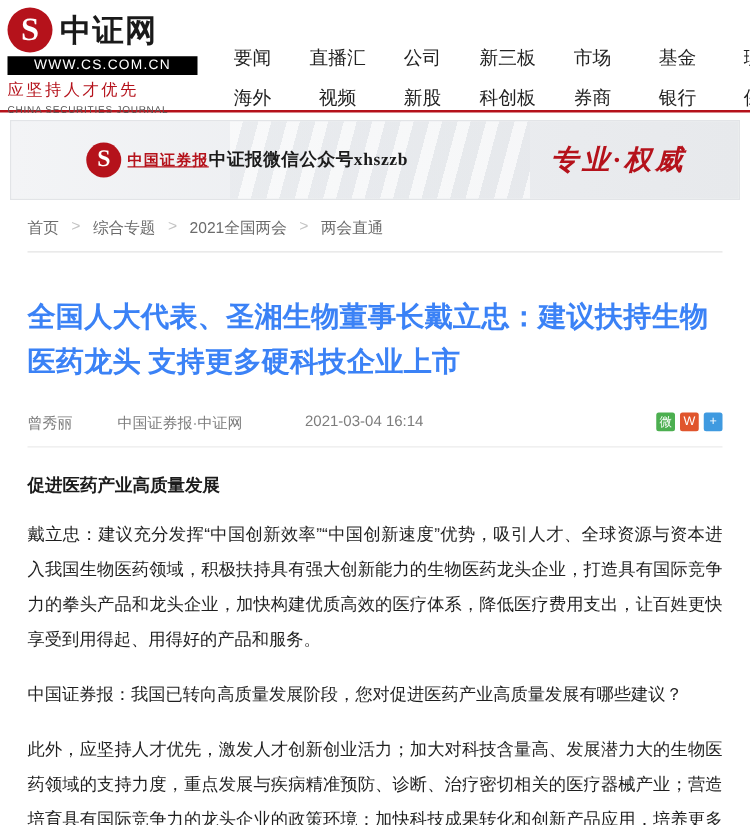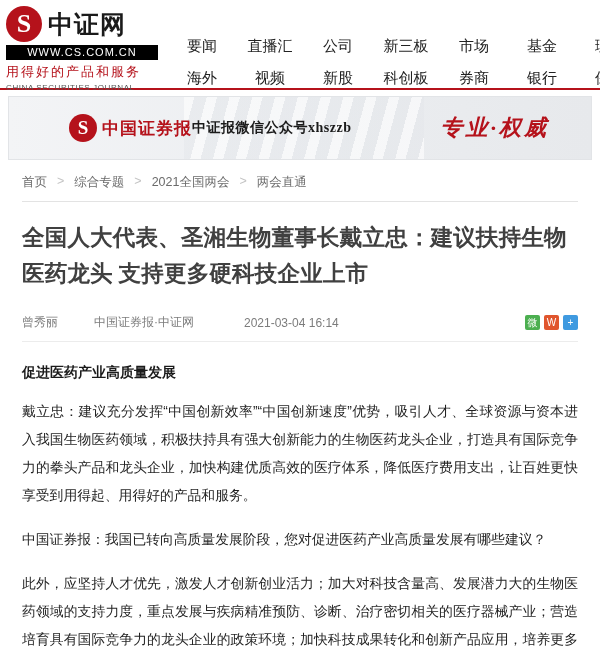--- a/index.html
+++ b/index.html
@@ -132,24 +132,25 @@
   .banner-mark {
     width: 28px; height: 28px; border-radius: 50%;
     background: #b5121b; color: #fff;
     font-family: "Liberation Serif", serif;
     font-size: 19px; font-weight: bold;
     display:flex; align-items:center; justify-content:center;
   }
   .banner-logo-text {
     margin-left: 5px;
     font-family: "Liberation Serif", serif;
-    font-size: 17px;
+    font-size: 12px;
     font-weight: bold;
     color: #b5121b;
     letter-spacing: 1px;
+    text-decoration: underline;
   }
   .banner-mid {
     position: relative;
     z-index: 2;
     font-family: "Liberation Serif", serif;
     font-size: 14px;
     font-weight: bold;
     color: #1b1b1b;
     letter-spacing: 0.5px;
   }
@@ -177,31 +178,31 @@
     color: #6b6b6b;
   }
   .crumb-item { color: #6b6b6b; cursor: pointer; }
   .crumb-sep { margin: 0 10px; color: #c3c3c3; }
 
   
   .article {
     margin: 0 22px;
   }
   .title {
-    margin: 18px 0 0 0;
+    margin: 34px 0 0 0;
     font-family: "Liberation Serif", serif;
     font-size: 22.5px;
     line-height: 36px;
     font-weight: bold;
-    color: #404040;
+    color: #3b82f6;
     letter-spacing: 0.2px;
   }
   .meta {
     display: flex;
-    align-items: center;
+    align-items: flex-start;
     margin-top: 22px;
     padding-bottom: 10px;
     border-bottom: 1px solid #ececec;
     font-size: 12px;
     color: #7c7c7c;
   }
   .meta-author { width: 72px; }
   .meta-source { width: 150px; }
   .meta-date { }
   .share {
@@ -244,21 +245,21 @@
 
 <div class="page">
 
   <div class="header">
     <div class="logo-block">
       <div class="logo-top">
         <div class="logo-mark">S</div>
         <div class="logo-name">中证网</div>
       </div>
       <div class="logo-url">WWW.CS.COM.CN</div>
-      <div class="logo-slogan">用得好的产品和服务</div>
+      <div class="logo-slogan">应坚持人才优先</div>
       <div class="logo-en">CHINA SECURITIES JOURNAL</div>
     </div>
 
     <div class="nav">
       <div class="nav-row">
         <div class="nav-item">要闻</div>
         <div class="nav-item">直播汇</div>
         <div class="nav-item">公司</div>
         <div class="nav-item">新三板</div>
         <div class="nav-item">市场</div>

